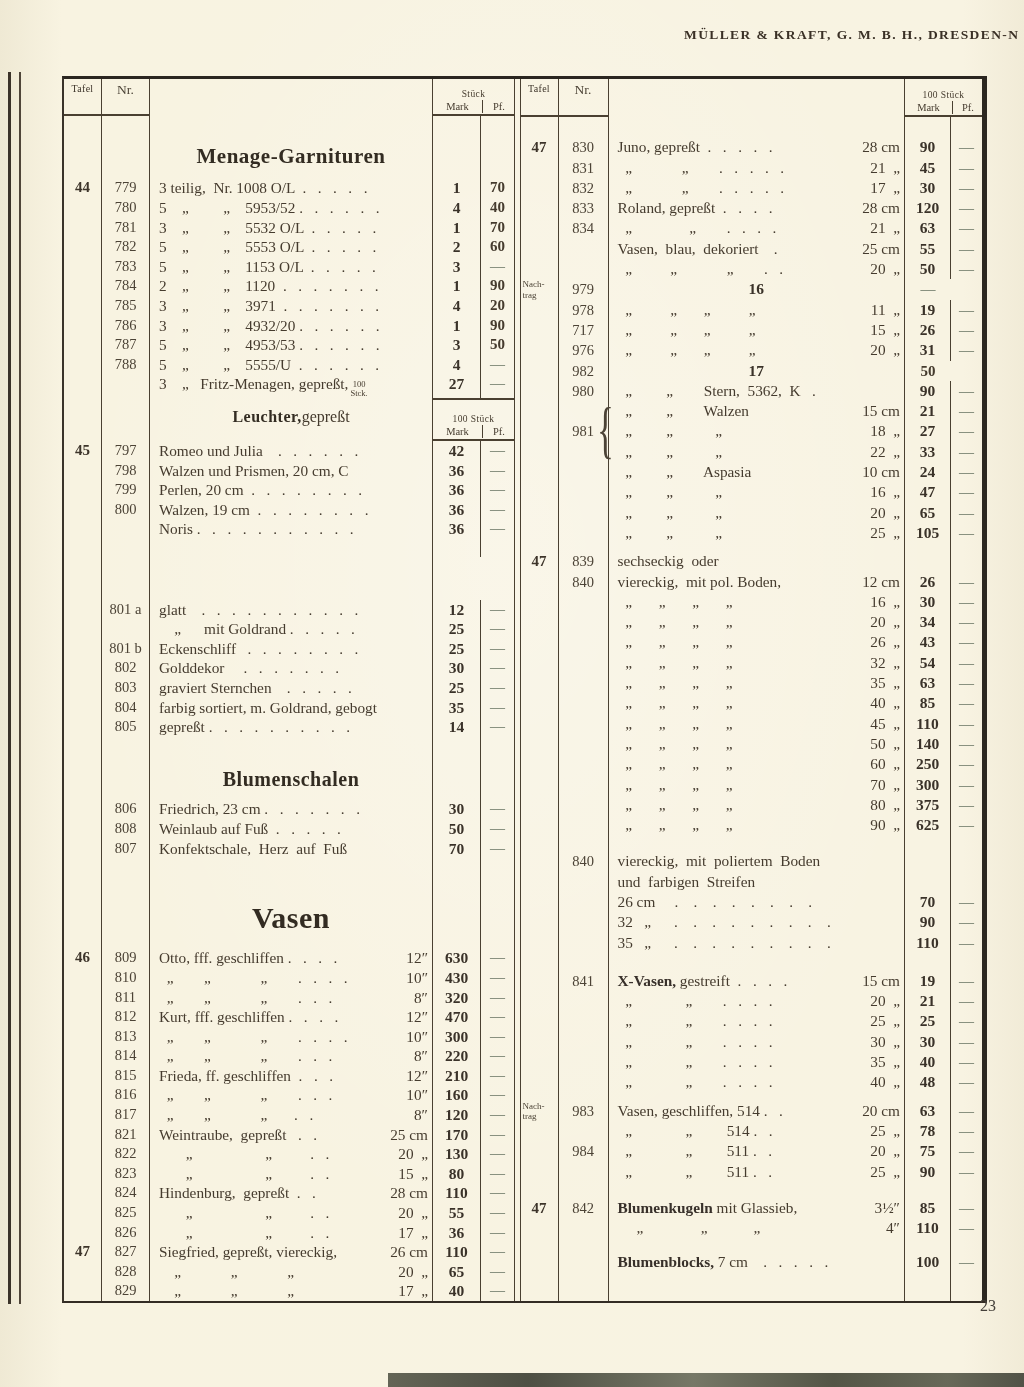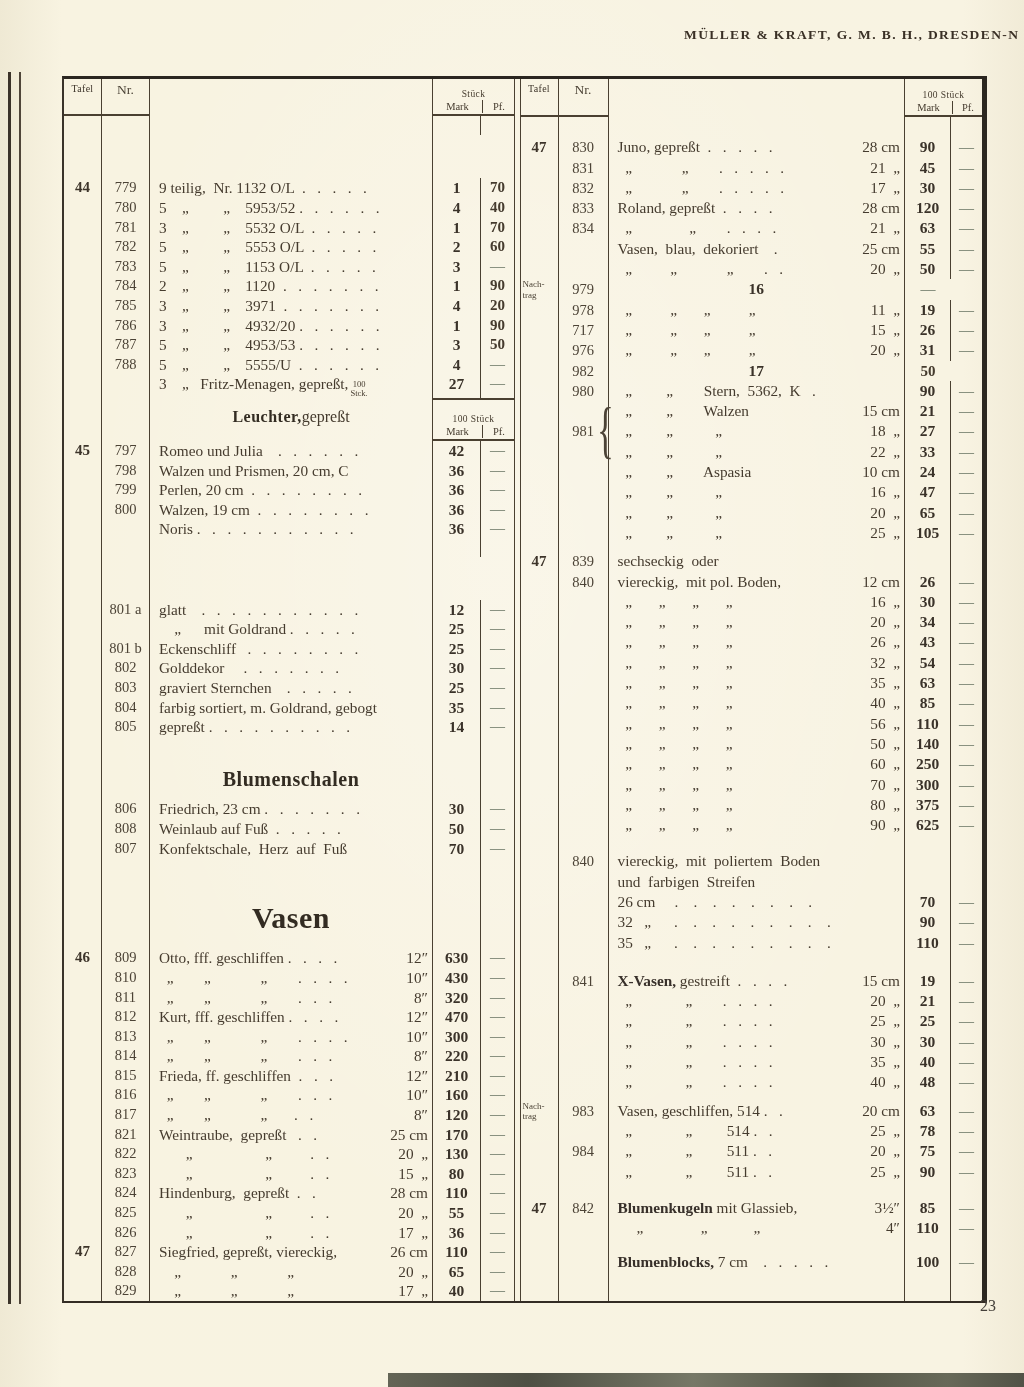--- a/index.html
+++ b/index.html
@@ -107,28 +107,31 @@
         <div class="row pad i">
           <div class="cell c-t"></div>
           <div class="cell c-n"></div>
           <div class="cell c-d"></div>
           <div class="cell c-m"></div>
           <div class="cell c-p"></div>
         </div>
         <div class="row h h-lg">
           <div class="cell c-t"></div>
           <div class="cell c-n"></div>
+          <div class="cell c-d">
+            <span class="hb2">Menage-Garnituren</span>
+          </div>
           <div class="cell c-m"></div>
           <div class="cell c-p"></div>
         </div>
         <div class="row i">
           <div class="cell c-t">44</div>
           <div class="cell c-n">779</div>
           <div class="cell c-d">
-            <span class="d">9 teilig,  Nr. 1132 O/L  .   .   .   .   .</span>
+            <span class="d">3 teilig,  Nr. 1008 O/L  .   .   .   .   .</span>
           </div>
           <div class="cell c-m">1</div>
           <div class="cell c-p">70</div>
         </div>
         <div class="row i">
           <div class="cell c-t"></div>
           <div class="cell c-n">780</div>
           <div class="cell c-d">
             <span class="d">5    „         „    5953/52 .   .   .   .   .   .</span>
           </div>
@@ -902,21 +905,21 @@
             <span class="s">40  „</span>
           </div>
           <div class="cell c-m">85</div>
           <div class="cell c-p"><span class="dash">—</span></div>
         </div>
         <div class="row i">
           <div class="cell c-t"></div>
           <div class="cell c-n"></div>
           <div class="cell c-d">
             <span class="d">  „       „       „       „</span>
-            <span class="s">56  „</span>
+            <span class="s">45  „</span>
           </div>
           <div class="cell c-m">110</div>
           <div class="cell c-p"><span class="dash">—</span></div>
         </div>
         <div class="row i">
           <div class="cell c-t"></div>
           <div class="cell c-n"></div>
           <div class="cell c-d">
             <span class="d">  „       „       „       „</span>
             <span class="s">50  „</span>

